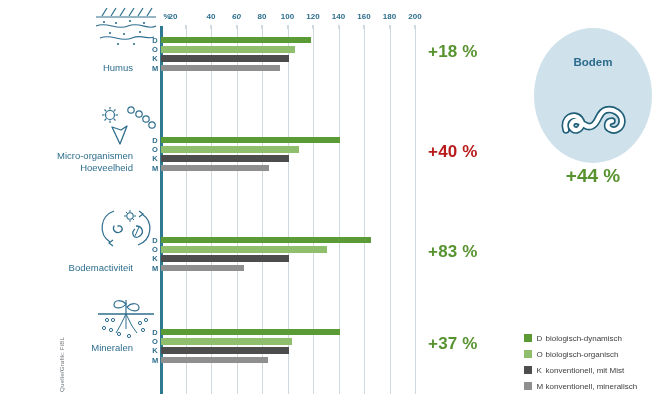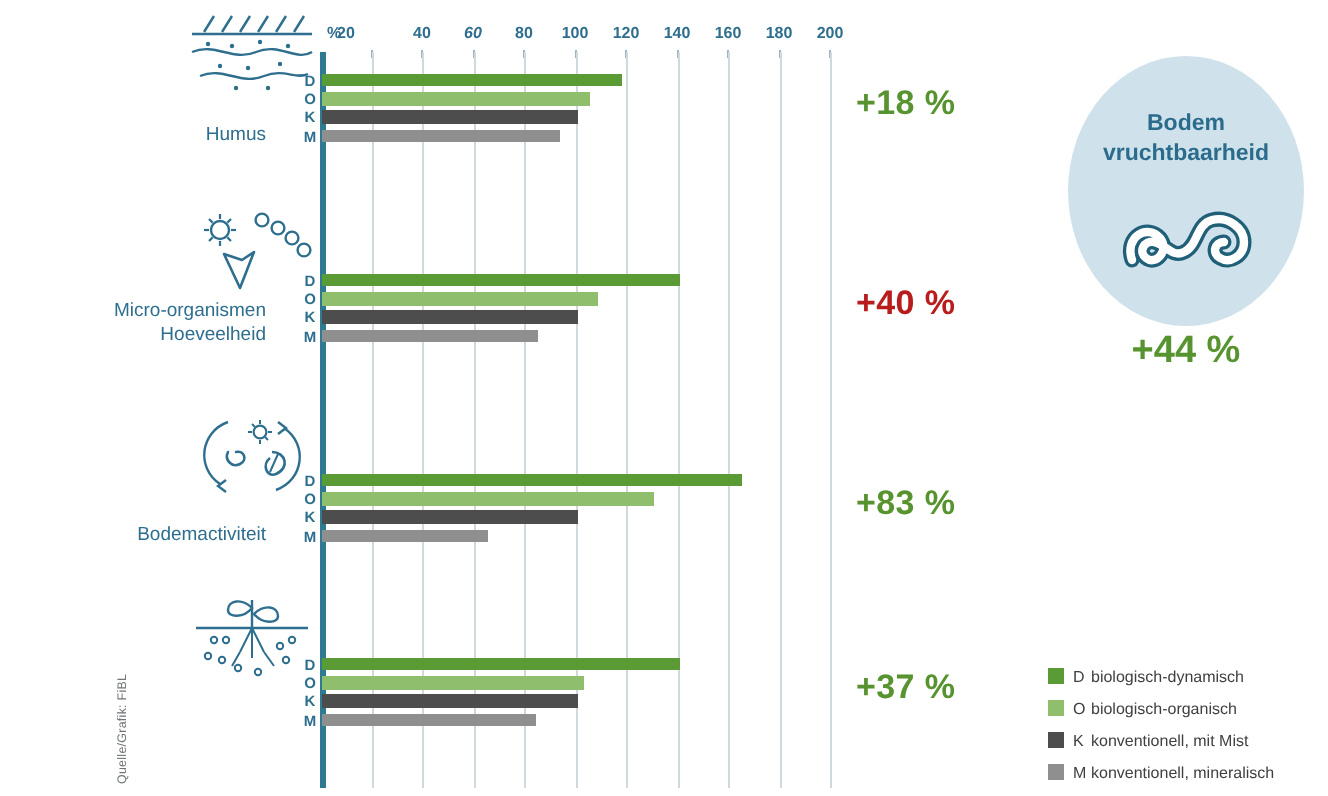--- a/index.html
+++ b/index.html
@@ -377,41 +377,41 @@
       <circle cx="14" cy="32" r="1.6"></circle>
               <circle cx="21" cy="34" r="1.6"></circle>
       <circle cx="29" cy="38" r="1.6"></circle>
               <circle cx="39" cy="40" r="1.6"></circle>
       <circle cx="50" cy="27" r="1.6"></circle>
               <circle cx="56" cy="24" r="1.6"></circle>
       <circle cx="53" cy="34" r="1.6"></circle>
     </g>
   </svg></div>
         <div class="group-label" style="top: 14px;">
+          <div>Mineralen</div>
         </div>
         <div class="series-letters" style="top: 0px;">
           <div>D</div>
           <div>O</div>
           <div>K</div>
           <div>M</div>
         </div>
         <div class="bars" style="top: 0px;">
           <div class="bar r0" style="width: 178.5px; background: rgb(91, 155, 54);"></div>
           <div class="bar r1" style="width: 131.325px; background: rgb(143, 191, 108);"></div>
           <div class="bar r2" style="width: 127.5px; background: rgb(77, 77, 77);"></div>
           <div class="bar r3" style="width: 107.1px; background: rgb(143, 143, 143);"></div>
         </div>
         <div class="delta" style="top: 6px; color: rgb(87, 147, 47);">+37 %</div>
       </div>
     </div>
 
   <div class="bubble"></div>
   <div class="bubble-title">
     <div>Bodem</div>
-    <div>vruchtbaarheid</div>
   </div>
   <div class="worm">
     <svg viewBox="0 0 76 52" width="76" height="52">
       <path d="M10 34 C6 22 18 16 24 23 C29 29 22 37 17 33 C13 30 16 24 21 25
                C27 26 30 33 36 30 C43 27 42 16 50 14 C58 12 66 18 66 25
                C66 32 59 36 54 33 C50 31 51 25 56 25" fill="none" stroke="#1f5f77" stroke-width="7.5" stroke-linecap="round" stroke-linejoin="round"></path>
       <path d="M10 34 C6 22 18 16 24 23 C29 29 22 37 17 33 C13 30 16 24 21 25
                C27 26 30 33 36 30 C43 27 42 16 50 14 C58 12 66 18 66 25
                C66 32 59 36 54 33 C50 31 51 25 56 25" fill="none" stroke="#ffffff" stroke-width="4.2" stroke-linecap="round" stroke-linejoin="round"></path>
     </svg>

